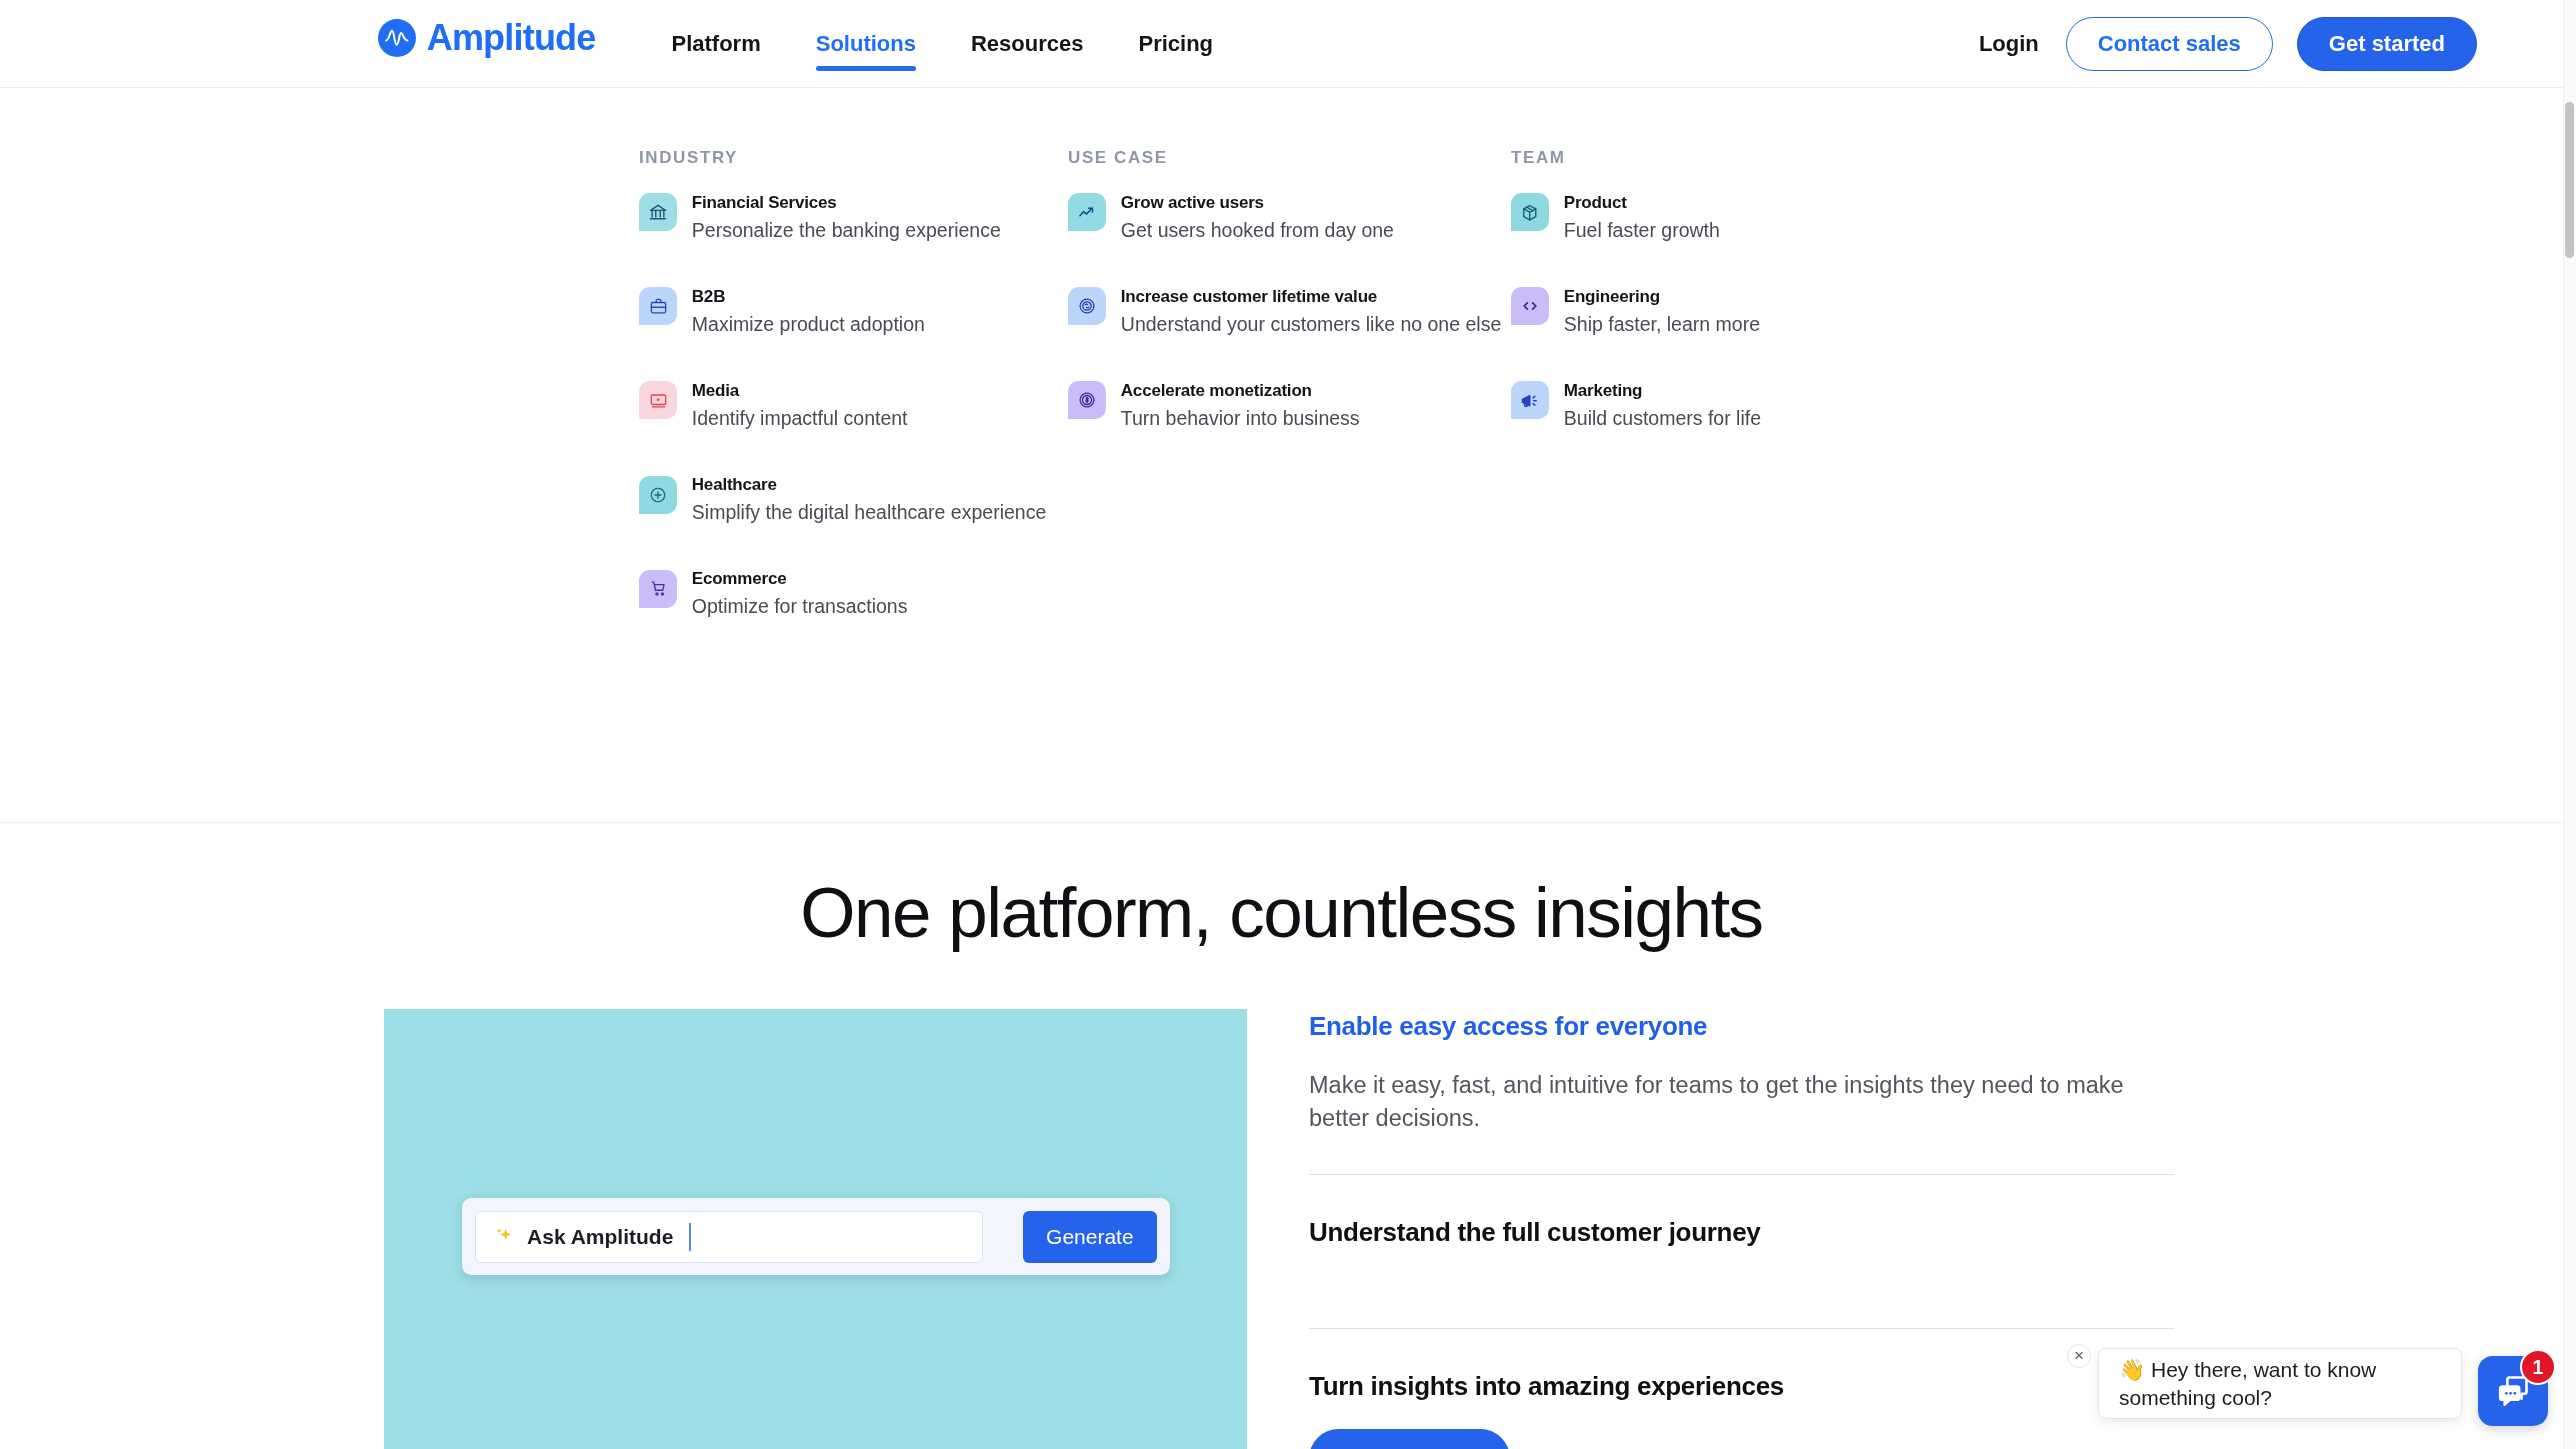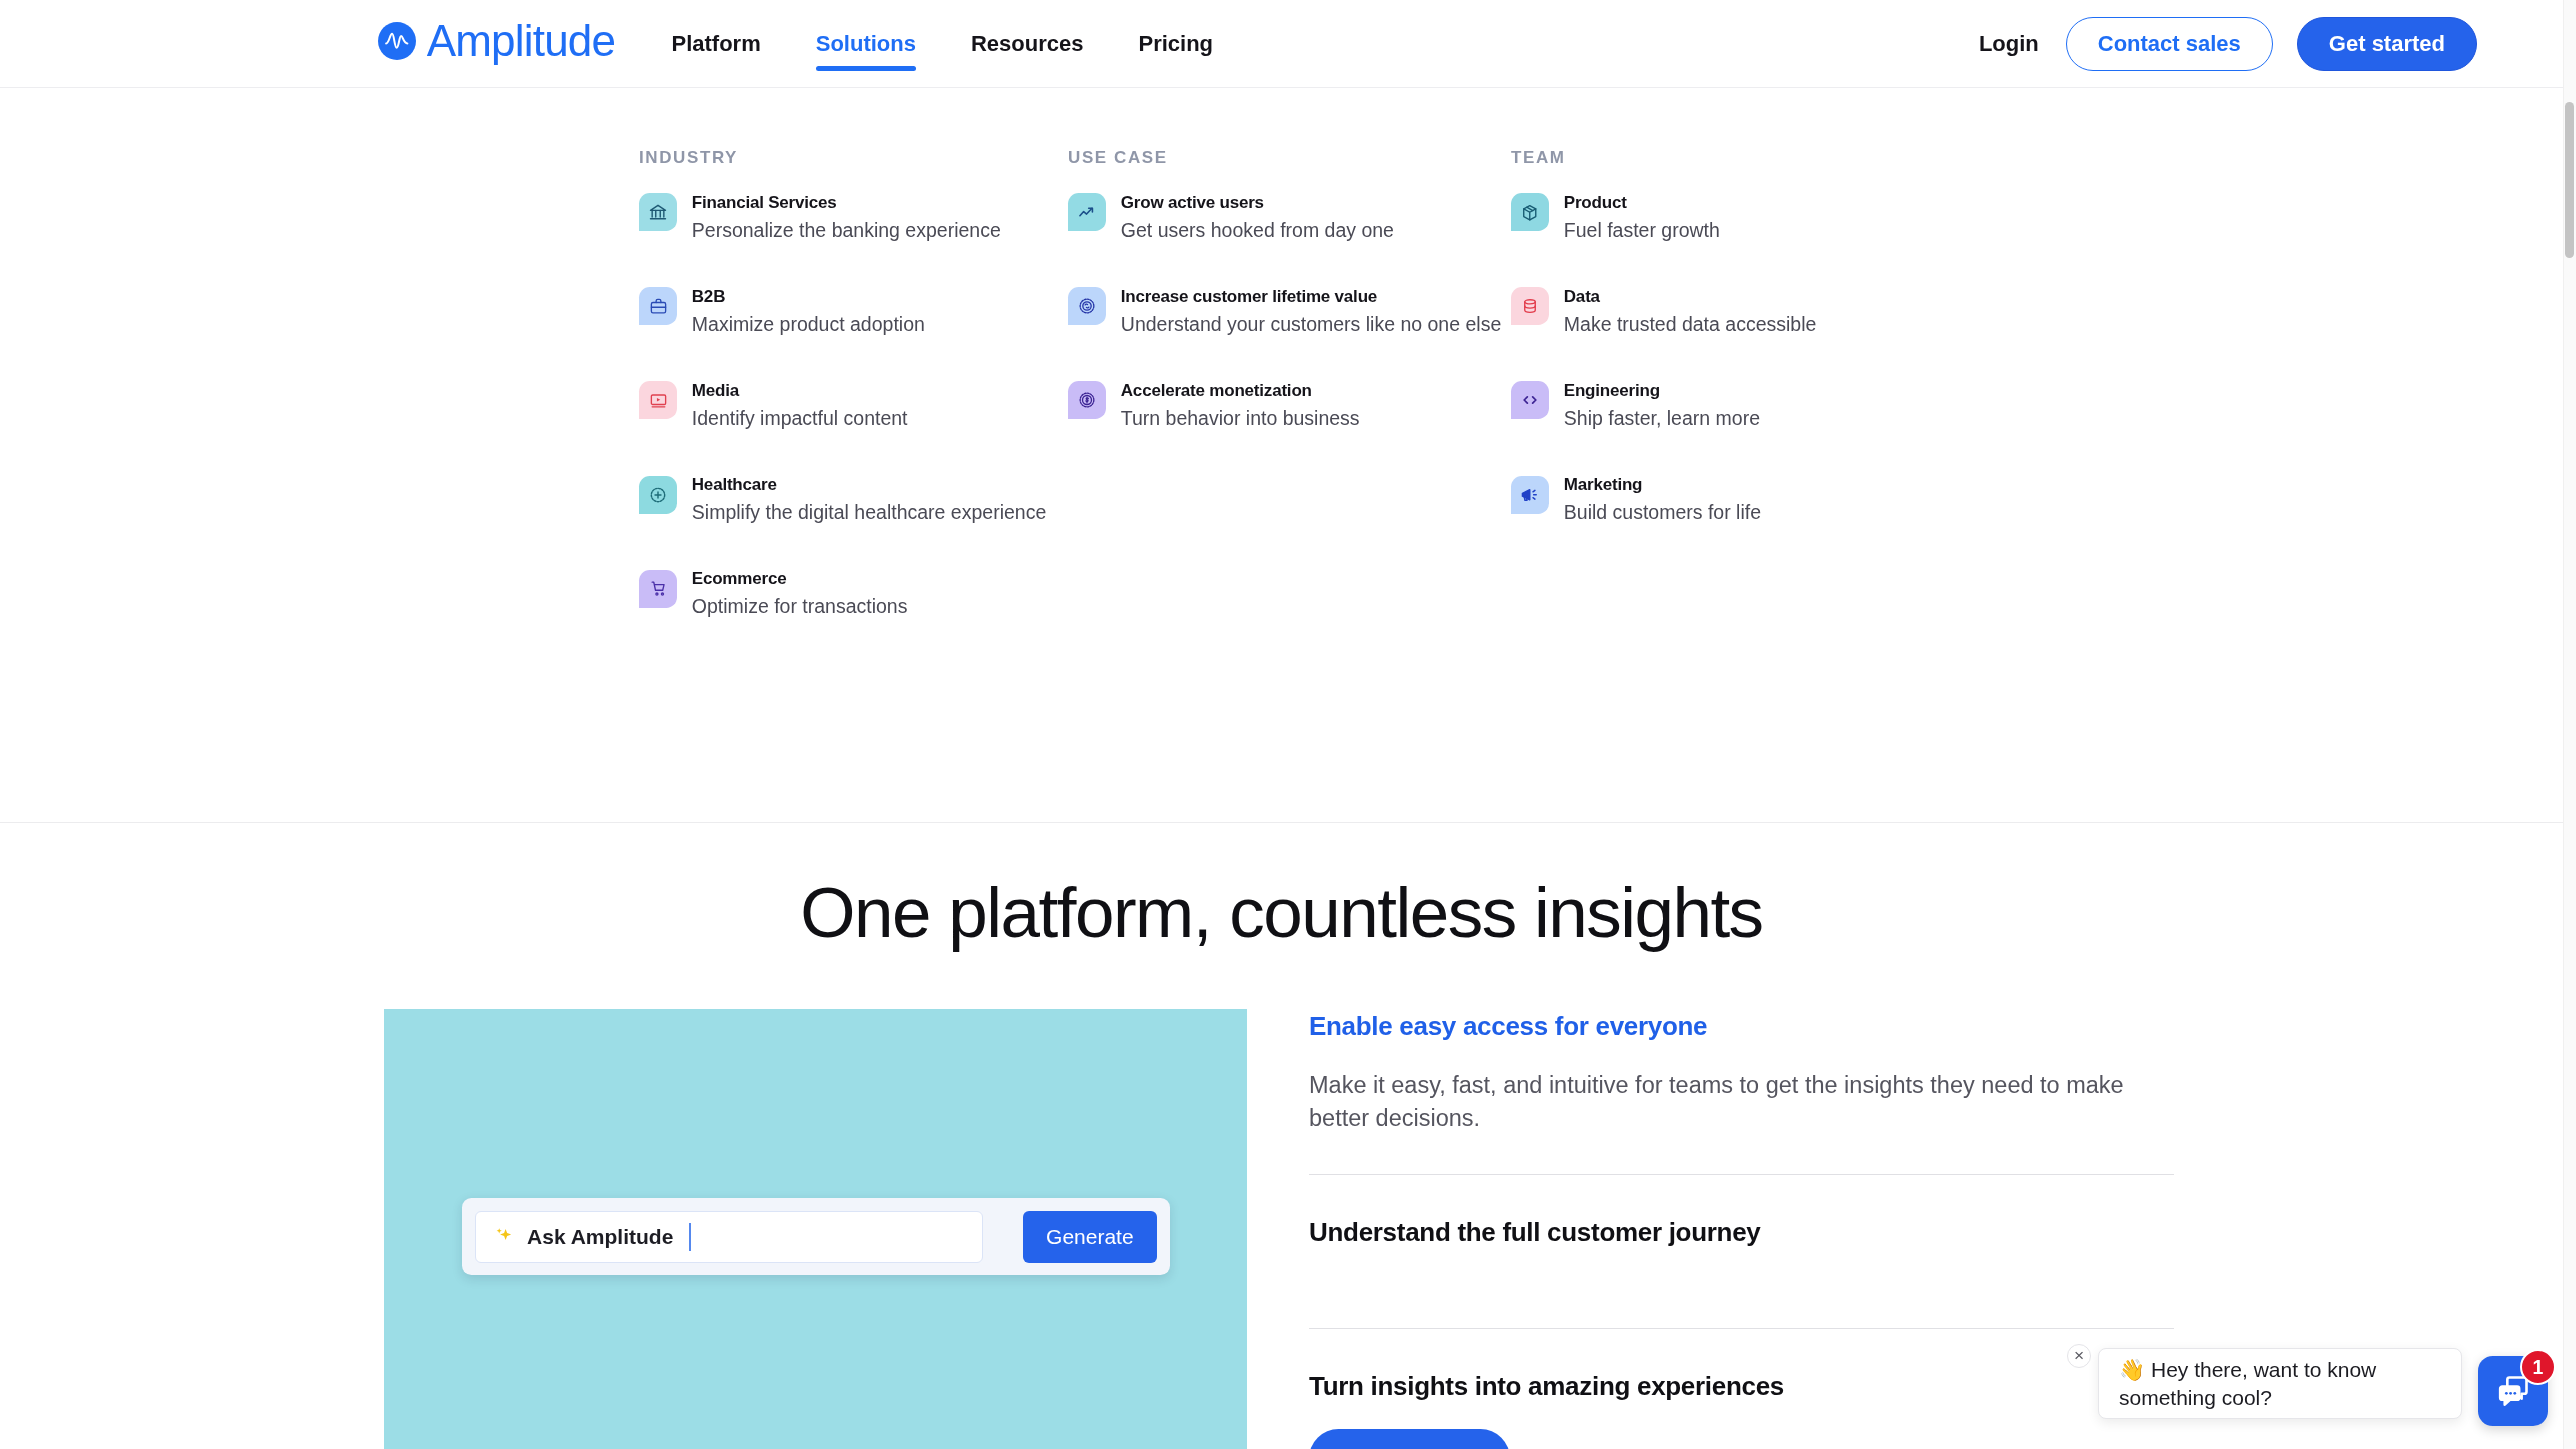--- a/index.html
+++ b/index.html
@@ -22,21 +22,21 @@
     position: absolute; left: 378px; top: 19px;
     display: flex; align-items: center; gap: 10.7px;
   }
   .logo-mark {
     width: 38px; height: 38px; border-radius: 50%;
     background: #1f6ef5; display: flex; align-items: center; justify-content: center;
     flex: none;
   }
   .logo-mark svg { display: block; }
   .logo-text {
-    font-size: 44px; font-weight: 400; color: #1f6ef5;
+    font-size: 36px; font-weight: 700; color: #1f6ef5;
     letter-spacing: -0.8px; line-height: 1;
   }
 
   .nav {
     position: absolute; left: 644px; top: 0; height: 88px;
     display: flex; align-items: center; gap: 0;
   }
   .nav-item {
     position: relative; height: 88px; display: flex; align-items: center;
     padding: 0 27.5px; font-size: 22px; font-weight: 600; color: #15141a;
@@ -383,33 +383,20 @@
               <path d="M4.6 7.3L12 11.4l7.4-4.1M12 11.4v9.4"></path>
               <path d="M8.3 5.2l7.4 4.1"></path>
           </svg>
         </span>
         <span class="mm-txt">
           <span class="mm-title">Product</span>
           <span class="mm-sub" style="display:block">Fuel faster growth</span>
         </span>
       </div>
 
-      <div class="mm-item">
-        <span class="mm-badge" style="background:#fbd6de">
-          <svg width="18" height="18" viewBox="0 0 24 24" fill="none" stroke="#e23c4b" stroke-width="1.8" stroke-linecap="round" stroke-linejoin="round">
-            <ellipse cx="12" cy="6.4" rx="7" ry="2.8"></ellipse>
-              <path d="M5 6.4v11.2c0 1.6 3.1 2.8 7 2.8s7-1.2 7-2.8V6.4"></path>
-            <path d="M5 12c0 1.6 3.1 2.8 7 2.8s7-1.2 7-2.8"></path>
-          </svg>
-        </span>
-        <span class="mm-txt">
-          <span class="mm-title">Data</span>
-          <span class="mm-sub" style="display:block">Make trusted data accessible</span>
-        </span>
-      </div>
 
       <div class="mm-item">
         <span class="mm-badge" style="background:#c9bcf7">
           <svg width="20" height="20" viewBox="0 0 24 24" fill="none" stroke="#3d2494" stroke-width="2.1" stroke-linecap="round" stroke-linejoin="round">
             <path d="M8.8 8.2L5 12l3.8 3.8M15.2 8.2L19 12l-3.8 3.8"></path>
           </svg>
         </span>
         <span class="mm-txt">
           <span class="mm-title">Engineering</span>
           <span class="mm-sub" style="display:block">Ship faster, learn more</span>

